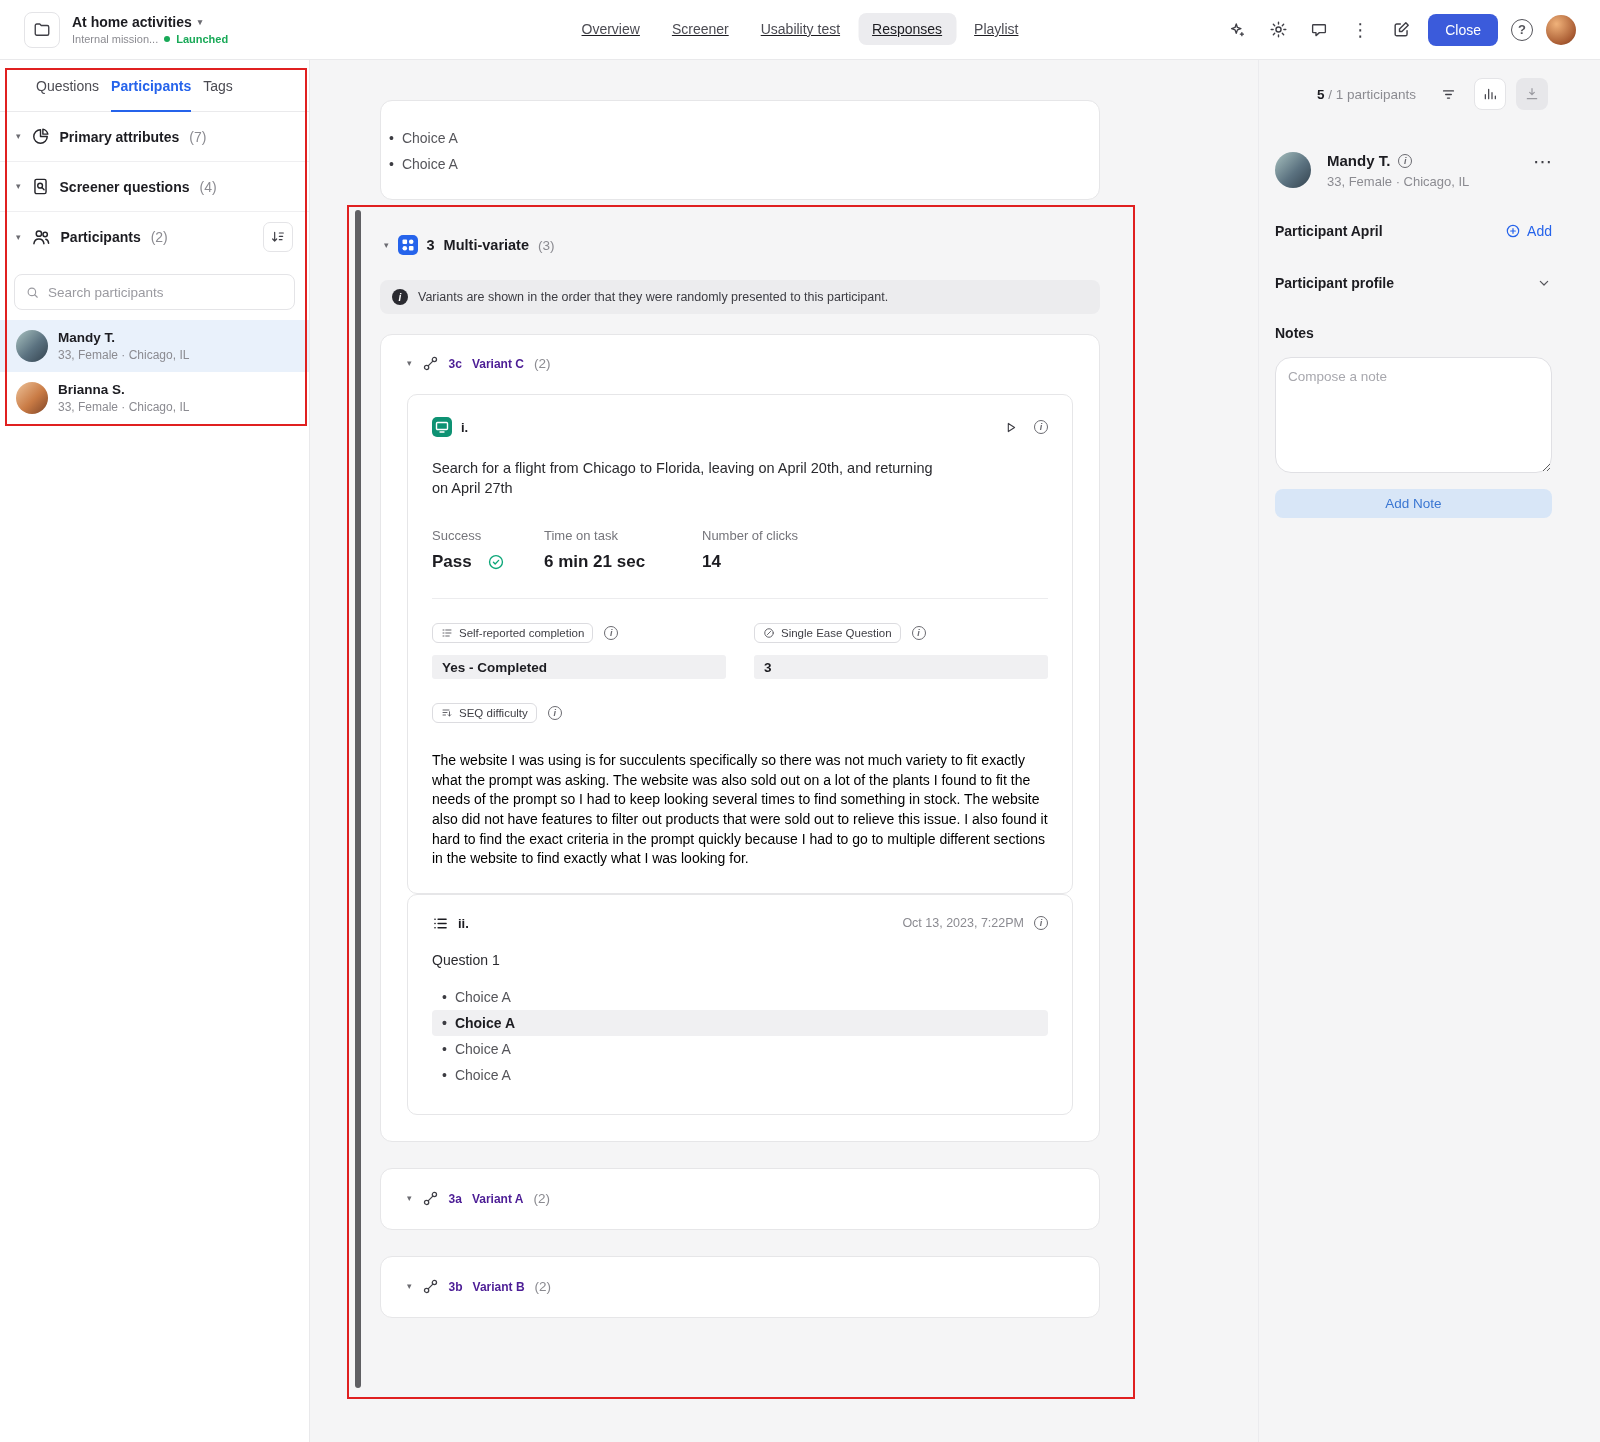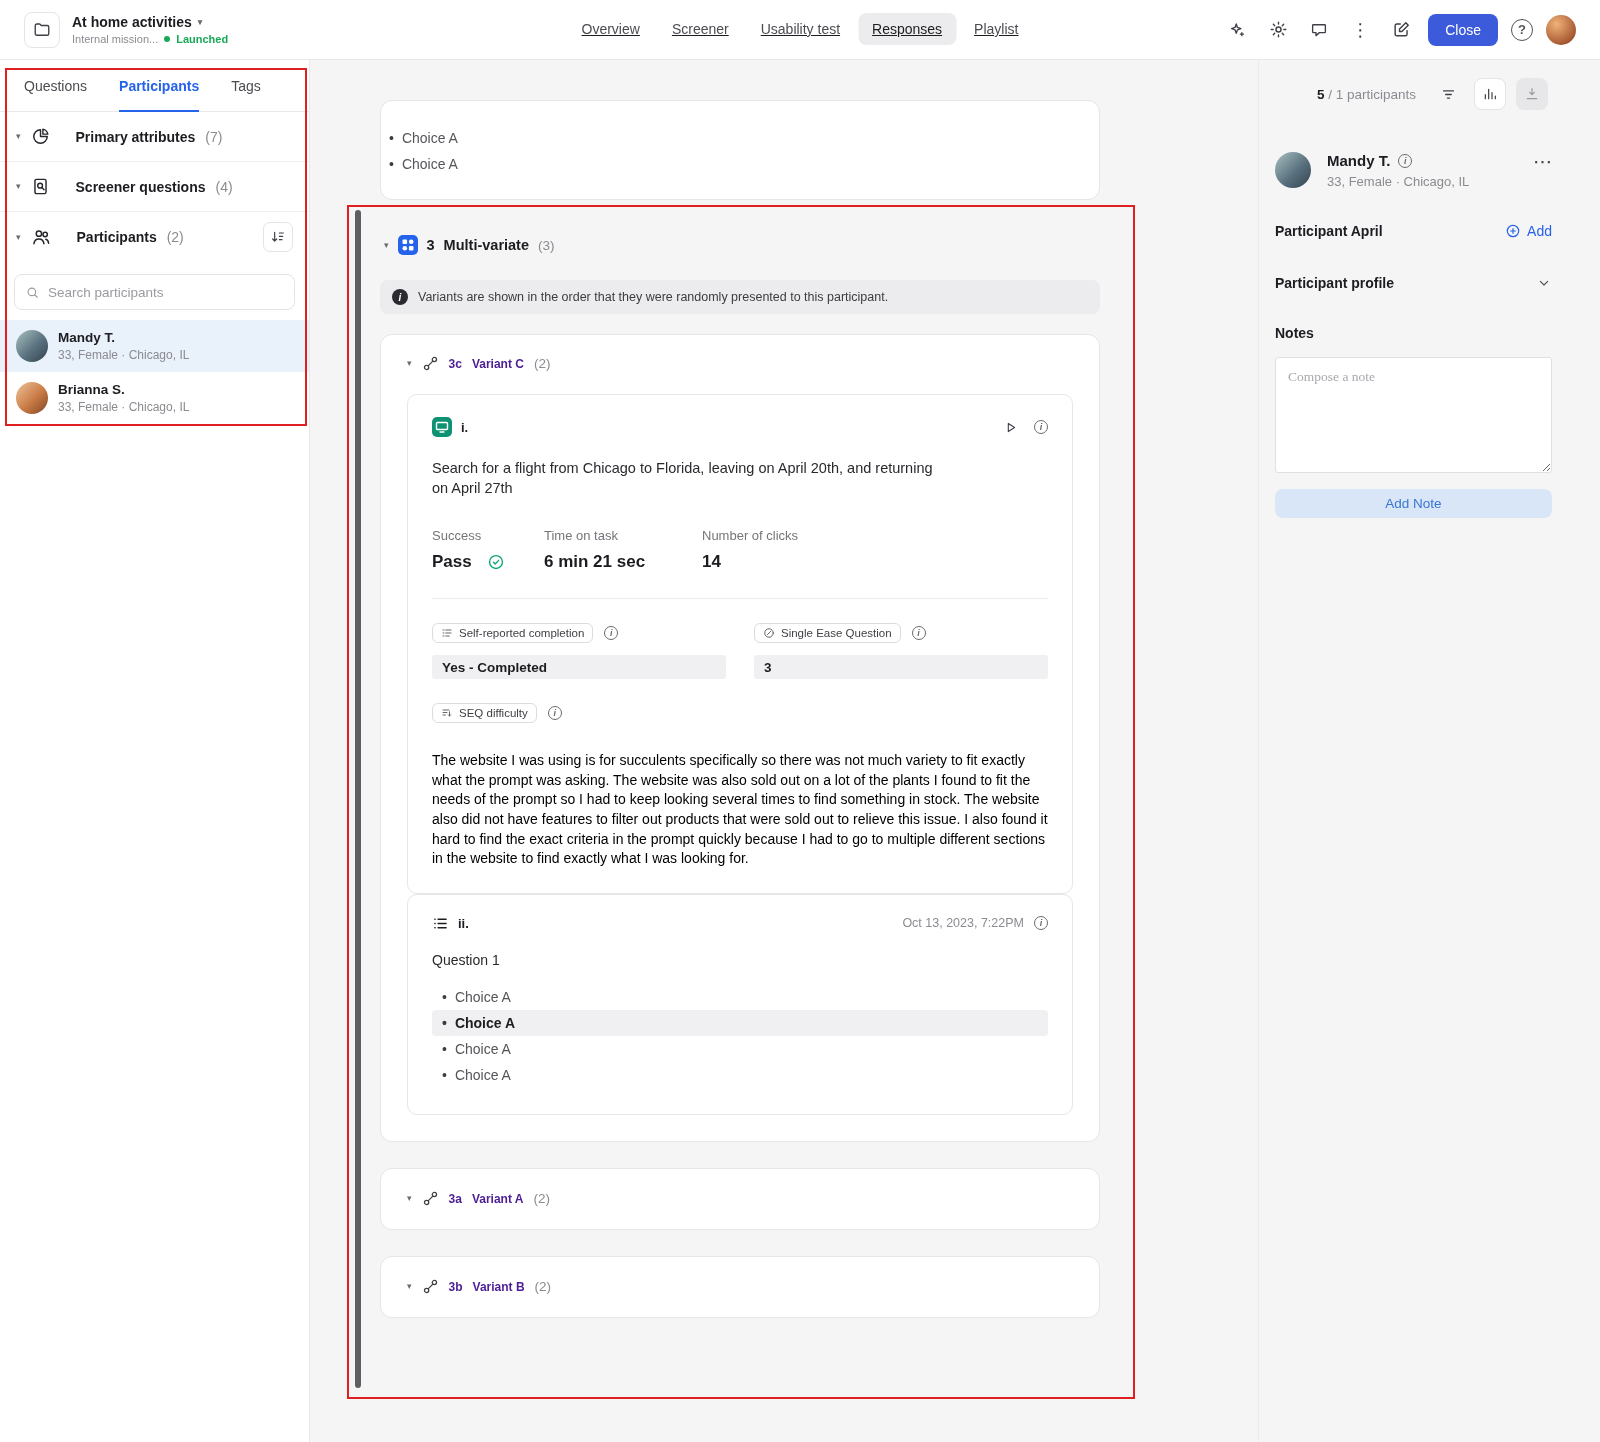--- a/index.html
+++ b/index.html
@@ -38,31 +38,31 @@
   .close-btn { background:#3b5bdb; color:#fff; font-size:14px; font-weight:500;
     padding:8px 17px; border:none; border-radius:8px; }
   .help-btn { width:22px; height:22px; border-radius:50%; border:1.6px solid #55555b; color:#55555b;
     background:none; display:flex; align-items:center; justify-content:center; font-size:13px; font-weight:700; }
   .hdr-avatar { width:30px; height:30px; border-radius:50%; border:none; cursor:pointer;
     background:radial-gradient(circle at 35% 30%, #f0b27a, #a85b32 70%, #6e3a1e); }
 
   
   .sidebar { position:absolute; left:0; top:60px; bottom:0; width:310px;
     background:#fff; border-right:1px solid #e9e9eb; z-index:2; }
-  .sb-tabs { display:flex; gap:32px; padding:0 24px; height:52px; align-items:center;
+  .sb-tabs { display:flex; gap:12px; padding:0 36px; height:52px; align-items:center;
     border-bottom:1px solid #eaeaec; }
   .sb-tab { font-size:14px; color:#4b4b52; height:100%; display:flex; align-items:center;
     position:relative; background:none; border:none; }
   .sb-tab.active { color:#2563eb; font-weight:600; }
   .sb-tab.active::after { content:""; position:absolute; left:0; right:0; bottom:-1px; height:2px; background:#2563eb; }
   .sb-section { height:50px; display:flex; align-items:center; gap:10px; padding:0 16px;
     border-bottom:1px solid #efeff1; cursor:pointer; }
   .sb-section.last { border-bottom:none; }
   .sb-icon { color:#26262b; display:flex; }
-  .sb-label { font-weight:700; font-size:14px; color:#1c1c21;margin-left:16px; }
+  .sb-label { font-weight:700; font-size:14px; color:#1c1c21; }
   .sb-count { color:#8b8b91; font-size:14px; }
   .sort-btn { margin-left:auto; width:30px; height:30px; border:1px solid #e4e4e7; border-radius:7px;
     display:flex; align-items:center; justify-content:center; color:#3f3f46; background:#fff; }
   .sb-search { margin:12px 14px 10px; height:36px; border:1px solid #e4e4e7; border-radius:8px;
     display:flex; align-items:center; gap:8px; padding:0 10px; color:#9a9aa0; background:#fff; }
   .sb-search input { border:none; outline:none; flex:1; font-size:13.5px; color:#333; font-family:inherit; background:transparent; }
   .sb-search input::placeholder { color:#9a9aa0; }
   .sb-person { display:flex; gap:10px; align-items:center; padding:10px 16px; cursor:pointer; }
   .sb-person.active { background:#e9f1fb; }
   .avatar-sm { width:32px; height:32px; border-radius:50%; flex:none; }
@@ -153,22 +153,22 @@
   .rp-groups { margin-top:34px; display:flex; align-items:center; justify-content:space-between; }
   .rp-h { font-weight:700; font-size:14px; color:#1c1c21; }
   .add-link { display:flex; align-items:center; gap:6px; color:#2563eb; font-size:14px;
     background:none; border:none; }
   .group-chip { margin-top:13px; display:inline-flex; gap:8px; align-items:center;
     background:#e7e7e9; border-radius:6px; padding:5px 9px; font-size:12.5px; color:#4a4a50; }
   .chip-x { color:#8b8b91; background:none; border:none; display:flex; padding:0; }
   .rp-profile { margin-top:36px; display:flex; align-items:center; justify-content:space-between; cursor:pointer; }
   .rp-profile .chev { color:#55555b; }
   .rp-notes { margin-top:34px; }
-  .note-input { margin-top:16px; width:100%; height:116px; border:1px solid #e0e0e4; border-radius:3px;
-    padding:11px 12px; font-size:13.5px; color:#333; font-family:Liberation Serif, serif; background:#fff; resize:both; }
+  .note-input { margin-top:16px; width:100%; height:116px; border:1px solid #e0e0e4; border-radius:16px;
+    padding:11px 12px; font-size:13.5px; color:#333; font-family:Liberation Sans, sans-serif; background:#fff; resize:both; }
   .note-input::placeholder { color:#a8a8ae; }
   .add-note-btn { margin-top:12px; width:100%; height:29px; background:#d8e6f7; color:#3a76d2;
     border:none; border-radius:8px; font-size:13.5px; font-weight:500; }
 
   
   .scroll-thumb { position:absolute; left:355px; top:210px; width:6px; height:1178px;
     background:#5f5f63; border-radius:3px; z-index:4; cursor:grab; }
   .anno { position:absolute; border:2px solid #e02020; z-index:50; pointer-events:none; }
   .anno1 { left:5px; top:68px; width:302px; height:358px; }
   .anno2 { left:347px; top:205px; width:788px; height:1194px; }

